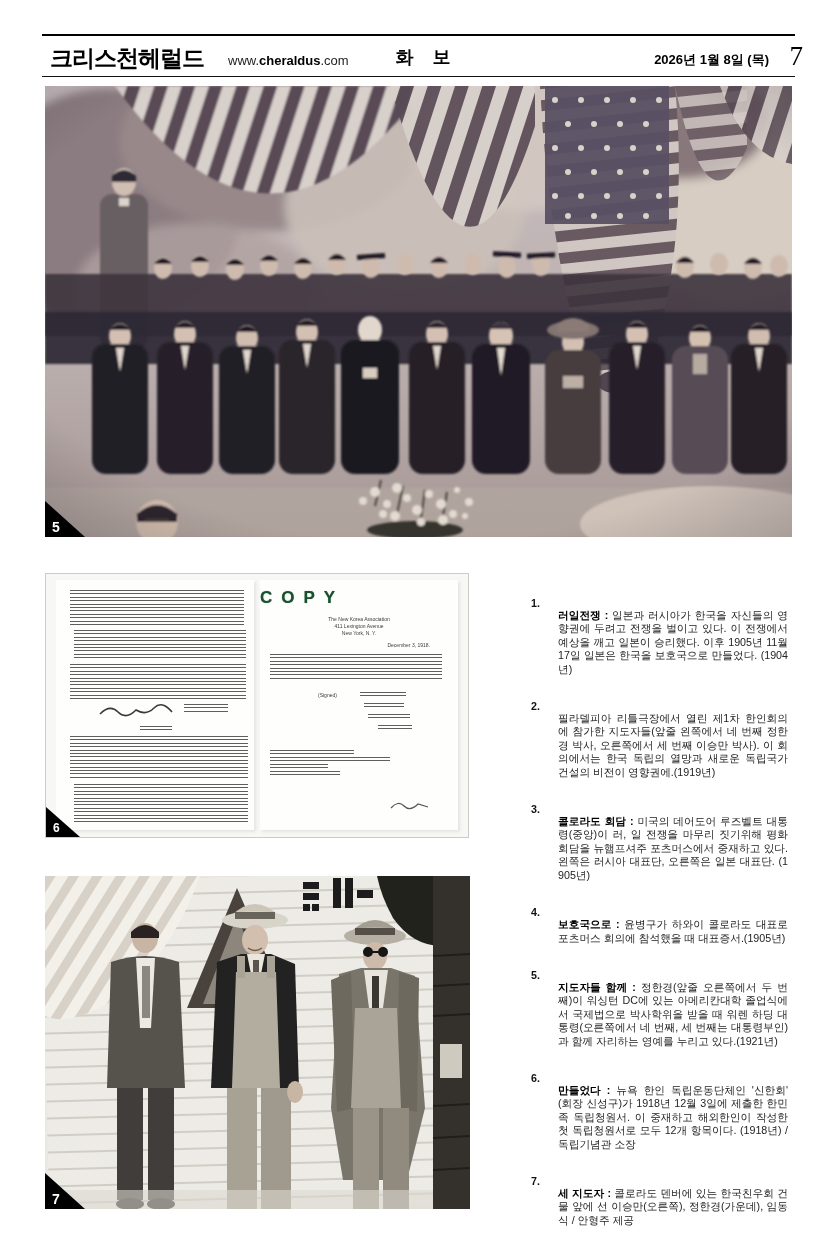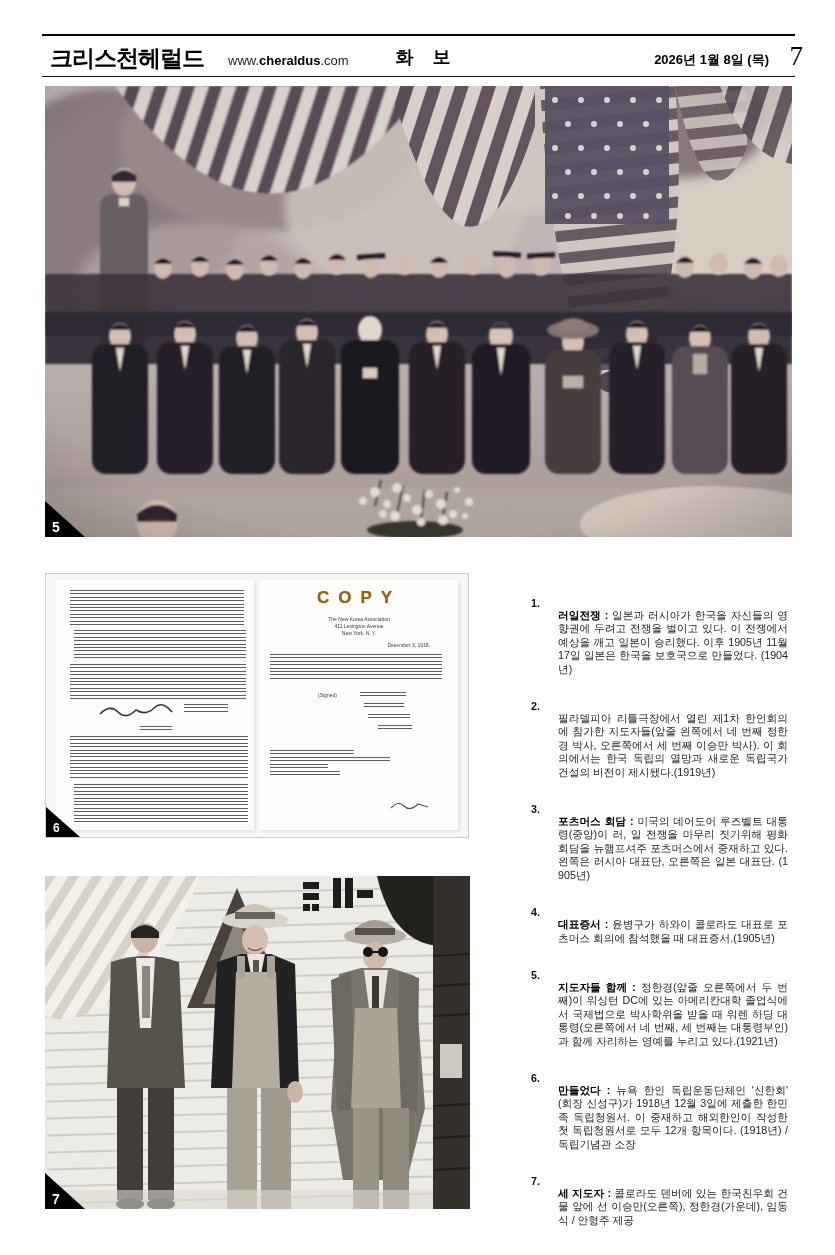--- a/index.html
+++ b/index.html
@@ -30,22 +30,22 @@
   .badge span { position:absolute; left:7px; bottom:3px; color:#fff; font-weight:700; font-size:14px; line-height:1; }
   .badge.small { width:34px; height:30px; }
   .badge.small span { font-size:12px; }
 
   
   .doc-inner { position:absolute; inset:0; }
   .doc-page { position:absolute; background:#fefefd; }
   .doc-left  { left:10px; top:6px;  width:198px; height:250px; box-shadow:2px 2px 3px rgba(0,0,0,.08); }
   .doc-right { left:214px; top:6px; width:198px; height:250px; box-shadow:2px 2px 3px rgba(0,0,0,.08); }
   .tl { position:absolute; background-image:repeating-linear-gradient(to bottom, rgba(50,50,50,.78) 0, rgba(50,50,50,.78) 1px, transparent 1px, transparent 3.4px); }
-  .copy-stamp { position:absolute; left:0; right:0; top:8px; text-align:center; font-size:17px; font-weight:700;
-                letter-spacing:9px; color:#a16207; text-shadow:0 0 1px #8f8f8c; }
+  .copy-stamp { position:absolute; left:0; right:0; top:8px; text-align:left; font-size:17px; font-weight:700;
+                letter-spacing:9px; color:#14532d; text-shadow:0 0 1px #8f8f8c; }
   .doc-org { position:absolute; left:0; right:0; top:36px; text-align:center; font-size:5px; line-height:7px; color:#3c3c3c; }
   .doc-date { position:absolute; right:28px; top:62px; font-size:5px; color:#3c3c3c; }
   .doc-signed { position:absolute; left:58px; top:112px; font-size:5px; color:#3c3c3c; }
   .sig-svg { position:absolute; }
 
   
   .captions { position:absolute; left:531px; top:597px; width:269px; }
   .cap { display:flex; margin-bottom:12px; }
   .cap-num { flex:0 0 15px; font-size:10.7px; line-height:13.4px; font-weight:700; color:#111; }
   .cap-text { flex:1; margin:12px; font-size:10.7px; line-height:13.4px; color:#222; text-align:justify; word-break:break-all; }
@@ -434,29 +434,29 @@
       </div>
   </div>
 
   <div class="captions">
     <div class="cap">
       <span class="cap-num">1.</span>
       <p class="cap-text"><b>러일전쟁</b><b> : </b><span>일본과 러시아가 한국을 자신들의 영향권에 두려고 전쟁을 벌이고 있다. 이 전쟁에서 예상을 깨고 일본이 승리했다. 이후 1905년 11월 17일 일본은 한국을 보호국으로 만들었다. (1904년)</span></p>
     </div>
     <div class="cap">
       <span class="cap-num">2.</span>
-      <p class="cap-text"><b></b><b></b><span>필라델피아 리틀극장에서 열린 제1차 한인회의에 참가한 지도자들(앞줄 왼쪽에서 네 번째 정한경 박사, 오른쪽에서 세 번째 이승만 박사). 이 회의에서는 한국 독립의 열망과 새로운 독립국가 건설의 비전이 제시됐다.(1919년)</span></p>
+      <p class="cap-text"><b></b><b></b><span>필라델피아 리틀극장에서 열린 제1차 한인회의에 참가한 지도자들(앞줄 왼쪽에서 네 번째 정한경 박사, 오른쪽에서 세 번째 이승만 박사). 이 회의에서는 한국 독립의 열망과 새로운 독립국가 건설의 비전이 영향권에.(1919년)</span></p>
     </div>
     <div class="cap">
       <span class="cap-num">3.</span>
-      <p class="cap-text"><b>포츠머스 회담</b><b> : </b><span>미국의 데어도어 루즈벨트 대통령(중앙)이 러, 일 전쟁을 마무리 짓기위해 평화회담을 뉴햄프셔주 포츠머스에서 중재하고 있다. 왼쪽은 러시아 대표단, 오른쪽은 일본 대표단. (1905년)</span></p>
+      <p class="cap-text"><b>콜로라도 회담</b><b> : </b><span>미국의 데어도어 루즈벨트 대통령(중앙)이 러, 일 전쟁을 마무리 짓기위해 평화회담을 뉴햄프셔주 포츠머스에서 중재하고 있다. 왼쪽은 러시아 대표단, 오른쪽은 일본 대표단. (1905년)</span></p>
     </div>
     <div class="cap">
       <span class="cap-num">4.</span>
-      <p class="cap-text"><b>대표증서</b><b> : </b><span>윤병구가 하와이 콜로라도 대표로 포츠머스 회의에 참석했을 때 대표증서.(1905년)</span></p>
+      <p class="cap-text"><b>보호국으로</b><b> : </b><span>윤병구가 하와이 콜로라도 대표로 포츠머스 회의에 참석했을 때 대표증서.(1905년)</span></p>
     </div>
     <div class="cap">
       <span class="cap-num">5.</span>
       <p class="cap-text"><b>지도자들 함께</b><b> : </b><span>정한경(앞줄 오른쪽에서 두 번째)이 워싱턴 DC에 있는 아메리칸대학 졸업식에서 국제법으로 박사학위을 받을 때 워렌 하딩 대통령(오른쪽에서 네 번째, 세 번째는 대통령부인)과 함께 자리하는 영예를 누리고 있다.(1921년)</span></p>
     </div>
     <div class="cap">
       <span class="cap-num">6.</span>
       <p class="cap-text"><b>만들었다</b><b> : </b><span>뉴욕 한인 독립운동단체인 '신한회' (회장 신성구)가 1918년 12월 3일에 제출한 한민족 독립청원서. 이 중재하고 해외한인이 작성한 첫 독립청원서로 모두 12개 항목이다. (1918년) / 독립기념관 소장</span></p>
     </div>
     <div class="cap">

